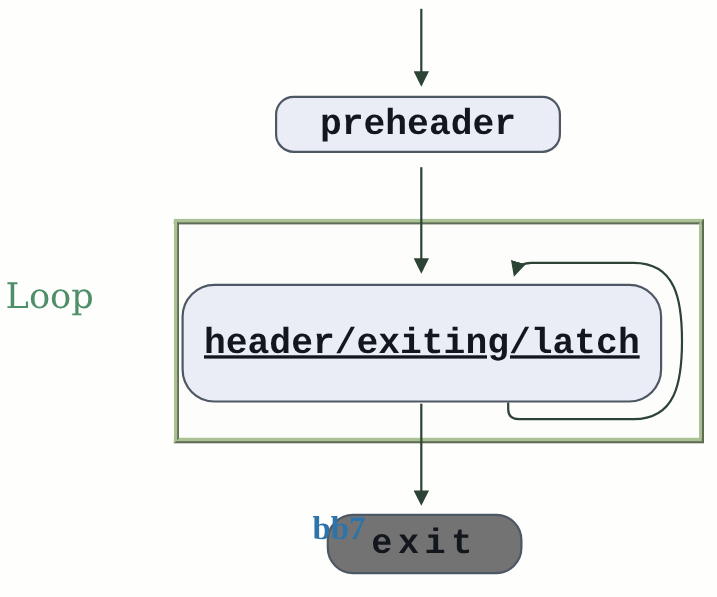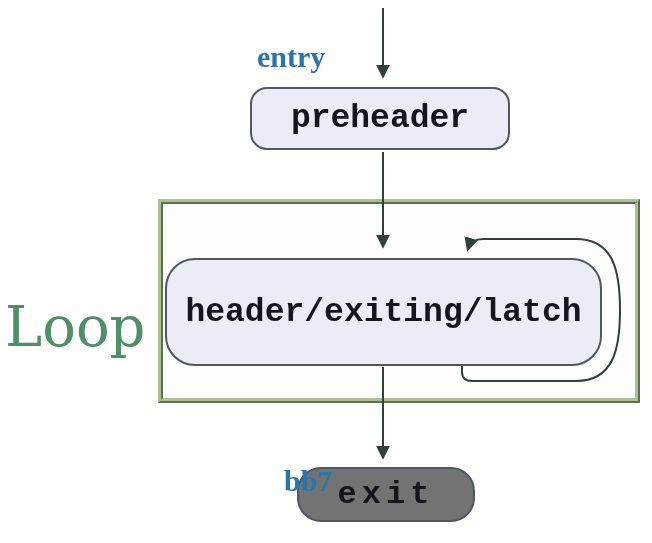--- a/index.html
+++ b/index.html
@@ -10,41 +10,41 @@
   }
   .node{
     position:absolute;
     background:#eaedf5;
     border:2px solid #4e5865;
     display:flex;align-items:center;justify-content:center;
     font-family:"Liberation Mono","DejaVu Sans Mono",monospace;
     font-weight:bold;color:#14161d;
     box-sizing:border-box;
   }
-  #node-preheader{left:250px;top:87px;width:260px;height:63px;border-radius:17px;font-size:33px;}
-  #node-header{left:165px;top:258px;width:437px;height:108px;border-radius:30px;font-size:33px;}
+  #node-preheader{left:250px;top:87px;width:260px;height:52px;border-radius:17px;font-size:33px;}
+  #node-header{left:165px;top:258px;width:437px;height:108px;border-radius:30px;font-size:33px;text-decoration:underline;}
   #node-exit{left:297px;top:467px;width:178px;height:55px;border-radius:24px;font-size:32px;letter-spacing:5px;background:#737373;align-items:center;}
   .loop-region{
     position:absolute;left:158px;top:199px;width:482px;height:204px;
     border:5px ridge #a9c193;
     box-sizing:border-box;
     background:#fdfefb;
   }
   .edge-label{
     position:absolute;
     font-family:"Liberation Serif","DejaVu Serif",serif;
     font-weight:bold;color:#2d74ab;font-size:30px;line-height:1;
   }
   #label-entry{left:257px;top:42px;}
   #label-bb5{left:222px;top:216px;}
   #label-bb7{left:284px;top:428px;margin-top:38px;}
   #label-loop{
     position:absolute;left:5px;top:252px;
     font-family:"DejaVu Serif","Liberation Serif",serif;
-    font-weight:normal;color:#4e8e68;font-size:56px;line-height:1.1;margin-top:44px;
+    font-weight:normal;color:#4e8e68;font-size:32px;line-height:1.1;
   }
   #edges{position:absolute;left:0;top:0;pointer-events:none;}
 </style>
 </head>
 <body>
 
 <div id="canvas">
 
   <div class="loop-region"></div>
 
@@ -53,21 +53,20 @@
   </div>
 
   <div class="node" id="node-header">
     <span>header/exiting/latch</span>
   </div>
 
   <div class="node" id="node-exit">
     <span>exit</span>
   </div>
 
-  <div class="edge-label" id="label-entry">entry</div>
   <div class="edge-label" id="label-bb7">bb7</div>
   <div id="label-loop">Loop</div>
 
   <svg id="edges" width="652" height="543" viewBox="0 0 652 543">
     <defs>
       <marker id="arrowhead" viewBox="0 0 10 10" refX="8" refY="5" markerWidth="7" markerHeight="7" orient="auto-start-reverse">
         <path d="M0,0 L10,5 L0,10 z" fill="#2c4335"></path>
       </marker>
     </defs>
     <g stroke="#2c4335" stroke-width="2" fill="none">

